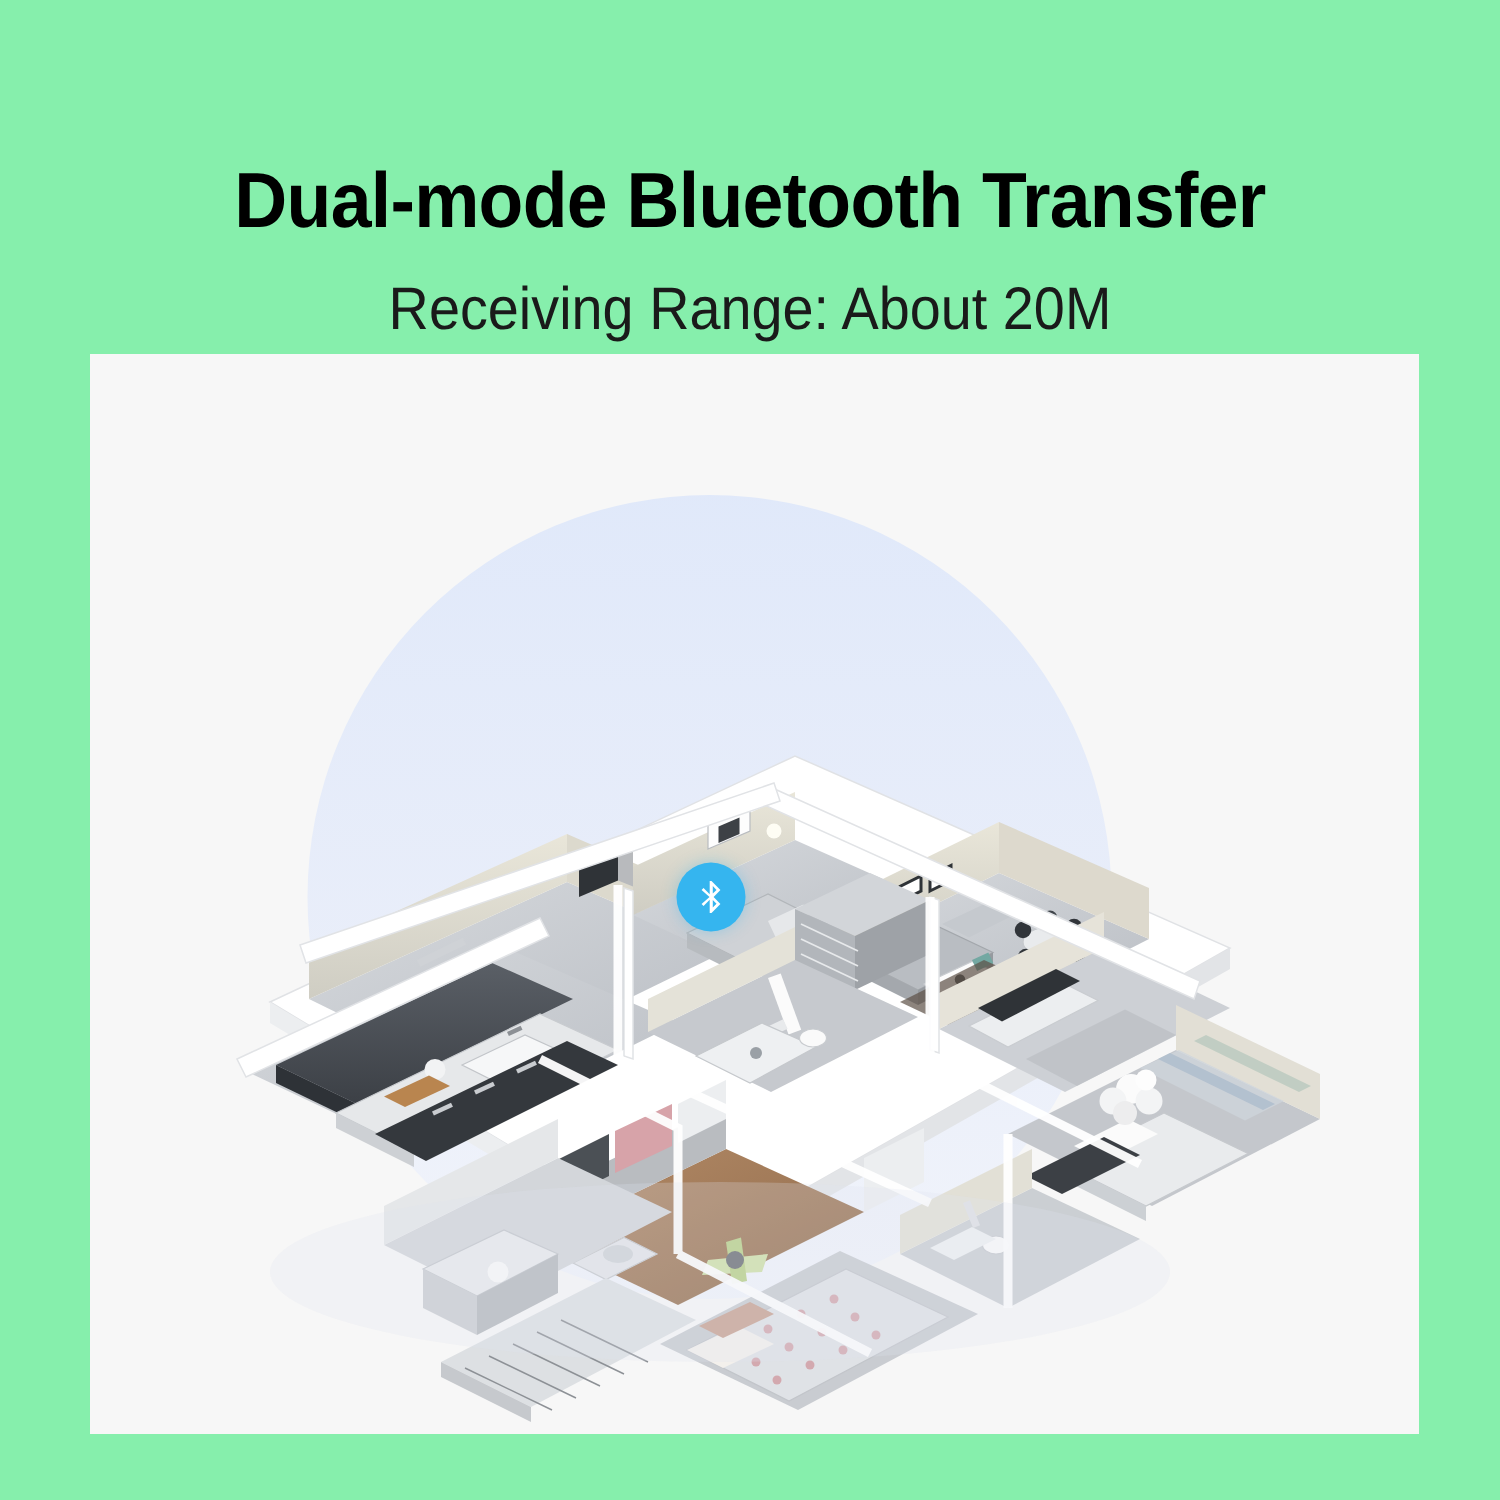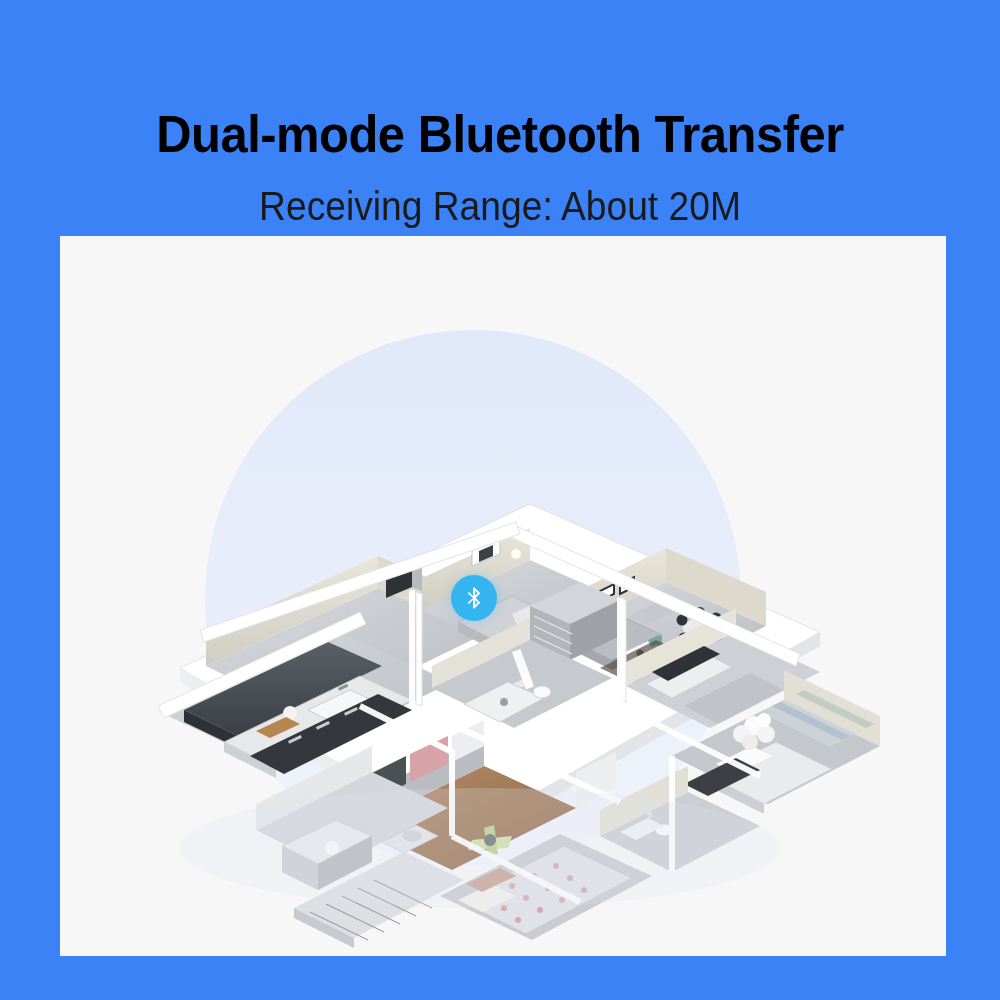--- a/index.html
+++ b/index.html
@@ -11,21 +11,21 @@
   body {
     width: 1000px;
     height: 1000px;
     font-family: "Liberation Sans", "DejaVu Sans", sans-serif;
     overflow: hidden;
     position: relative;
   }
   .page {
     position: absolute;
     inset: 0;
-    background: #3b82f6;
+    background: #86efac;
   }
 
   
   .headings {
     position: absolute;
     left: 0;
     top: 0;
     width: 1000px;
     text-align: center;
   }

